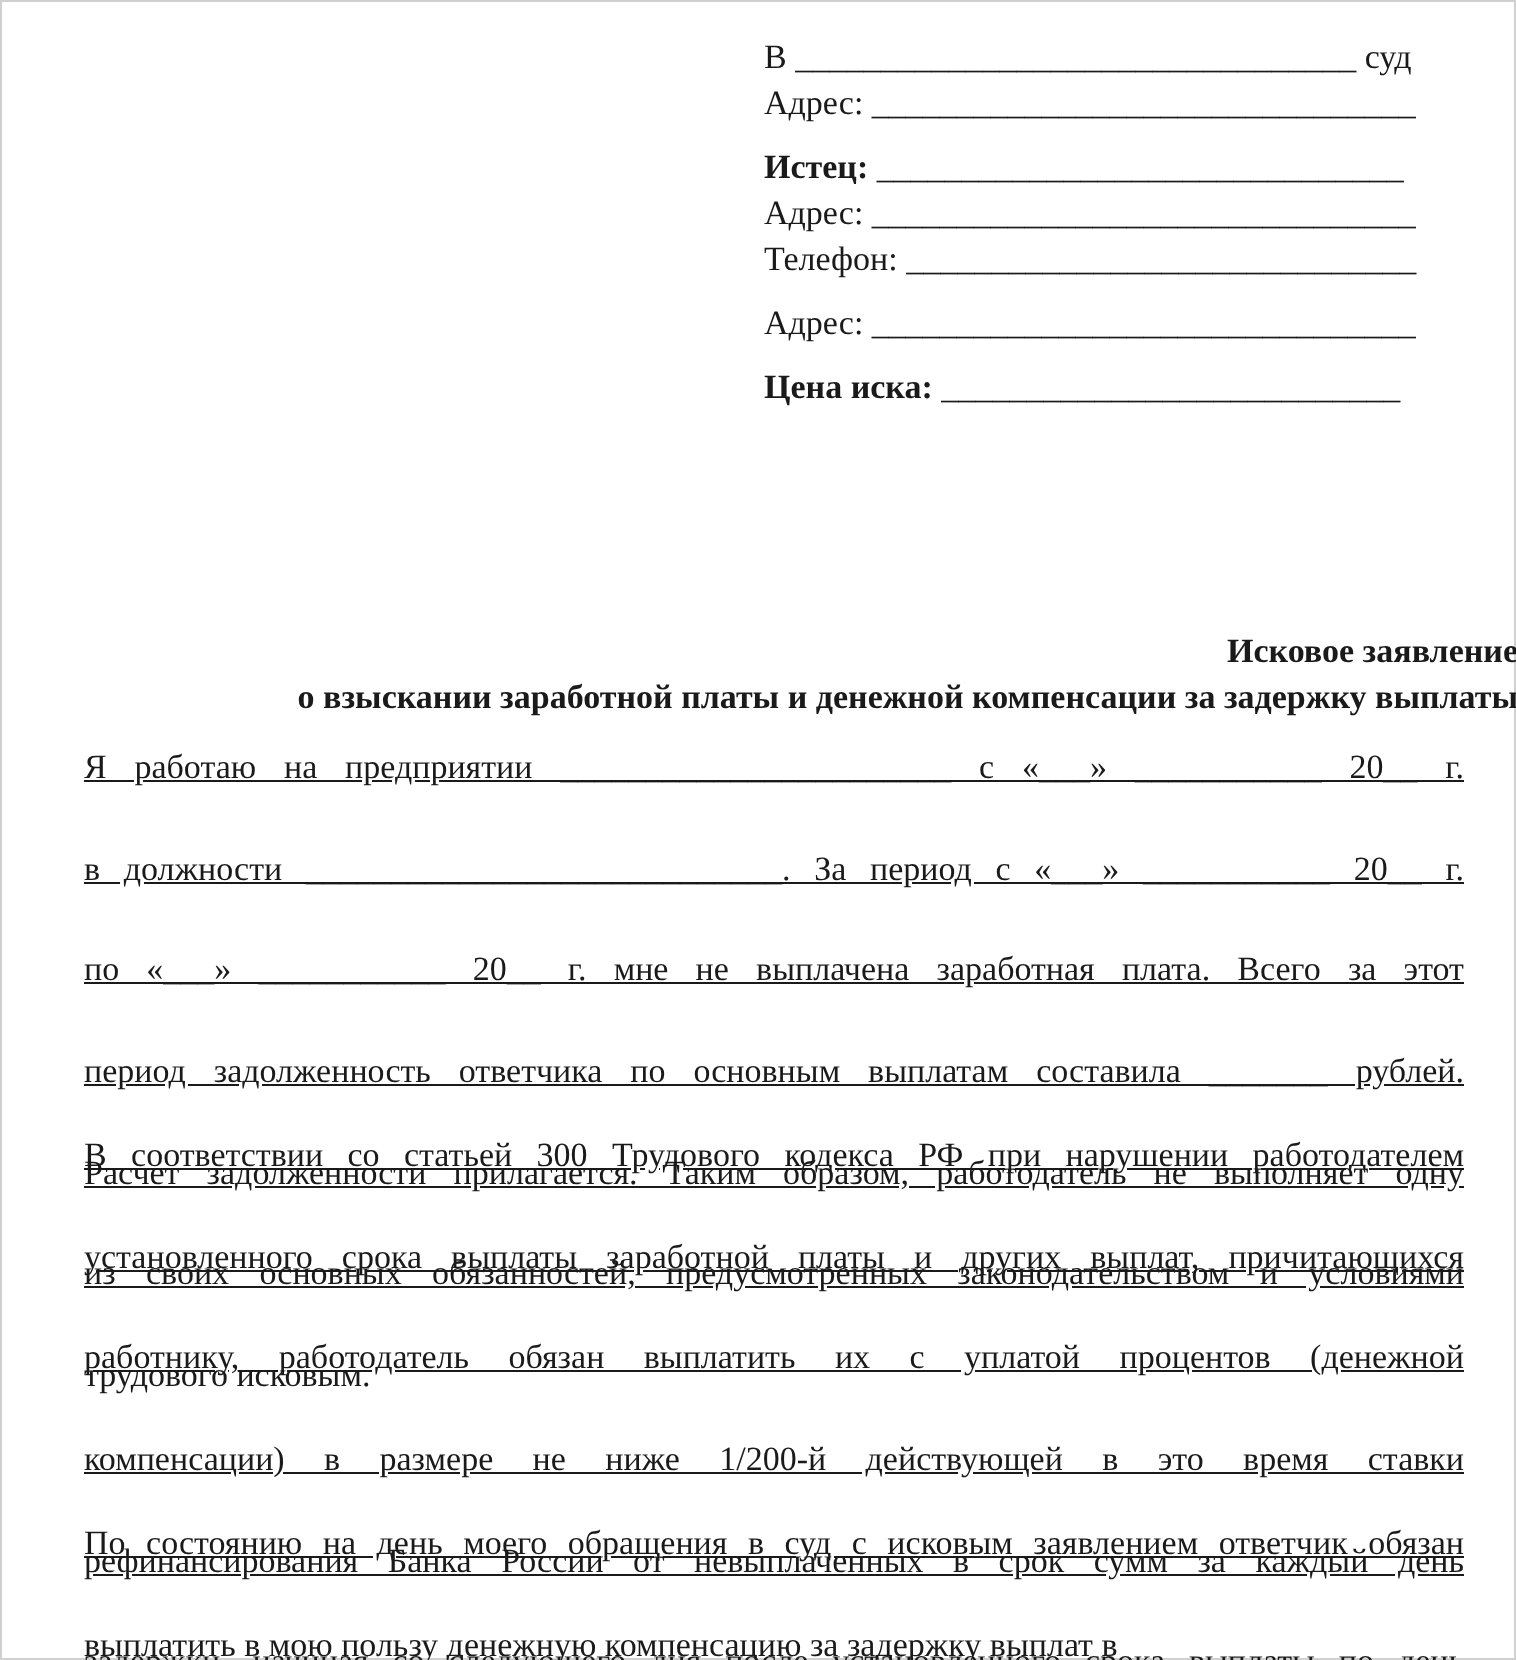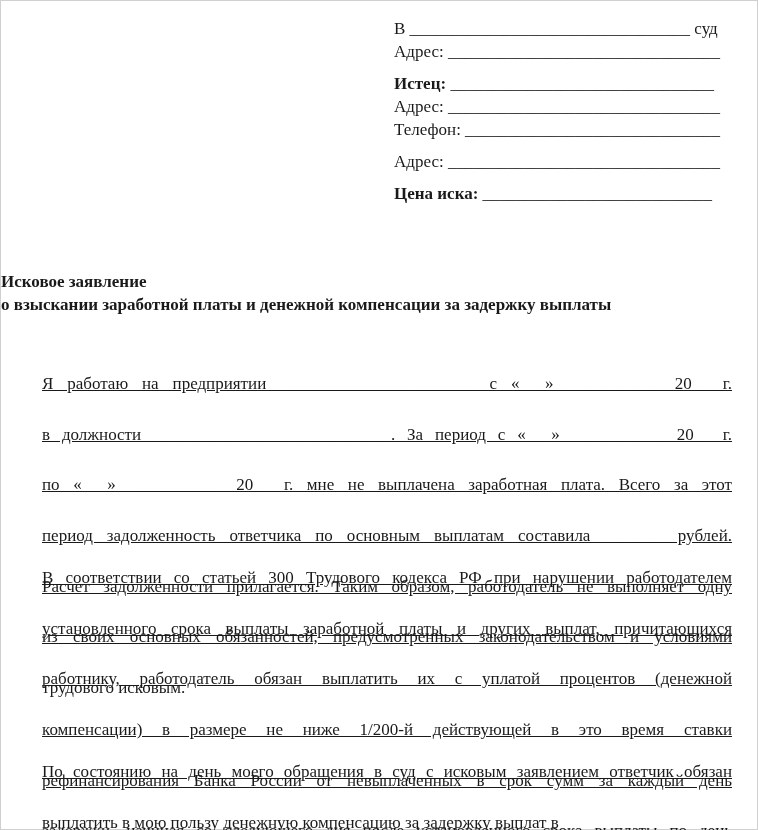--- a/index.html
+++ b/index.html
@@ -5,29 +5,29 @@
   html, body { margin: 0; padding: 0; background: #ffffff; }
   body {
     width: 758px; height: 830px; position: relative; overflow: hidden;
     font-family: "Liberation Serif", serif; color: #1a1a1a;
   }
   .page {
     position: absolute; left: 0; top: 0; width: 756px; height: 828px;
     border: 1px solid #d0d0d0; background: #fff;
   }
   .header-block {
-    position: absolute; left: 393px; top: 16px; width: 345px;
+    position: absolute; left: 381px; top: 16px; width: 345px;
     font-size: 17px; line-height: 23px;
   }
   .hl { white-space: nowrap; height: 23px; }
   .gap { height: 9px; }
   .b { font-weight: bold; text-align: right; }
   .title {
-    position: absolute; left: 0; width: 758px; text-align: left;
-    font-size: 17px; font-weight: bold; line-height: 23px;
+    position: absolute; left: 0; width: 758px; text-align: right;
+    font-size: 17px; font-weight: bold; line-height: 23px; margin-top: 44px;
   }
   .title1 { top: 269px; }
   .title2 { top: 292px; }
   .para {
     position: absolute; left: 41px; width: 690px;
     font-size: 17px; line-height: 25.3px; white-space: pre-line;
   }
   .p1 { top: 345px; }
   .p2 { top: 539px; }
   .p3 { top: 733px; }

